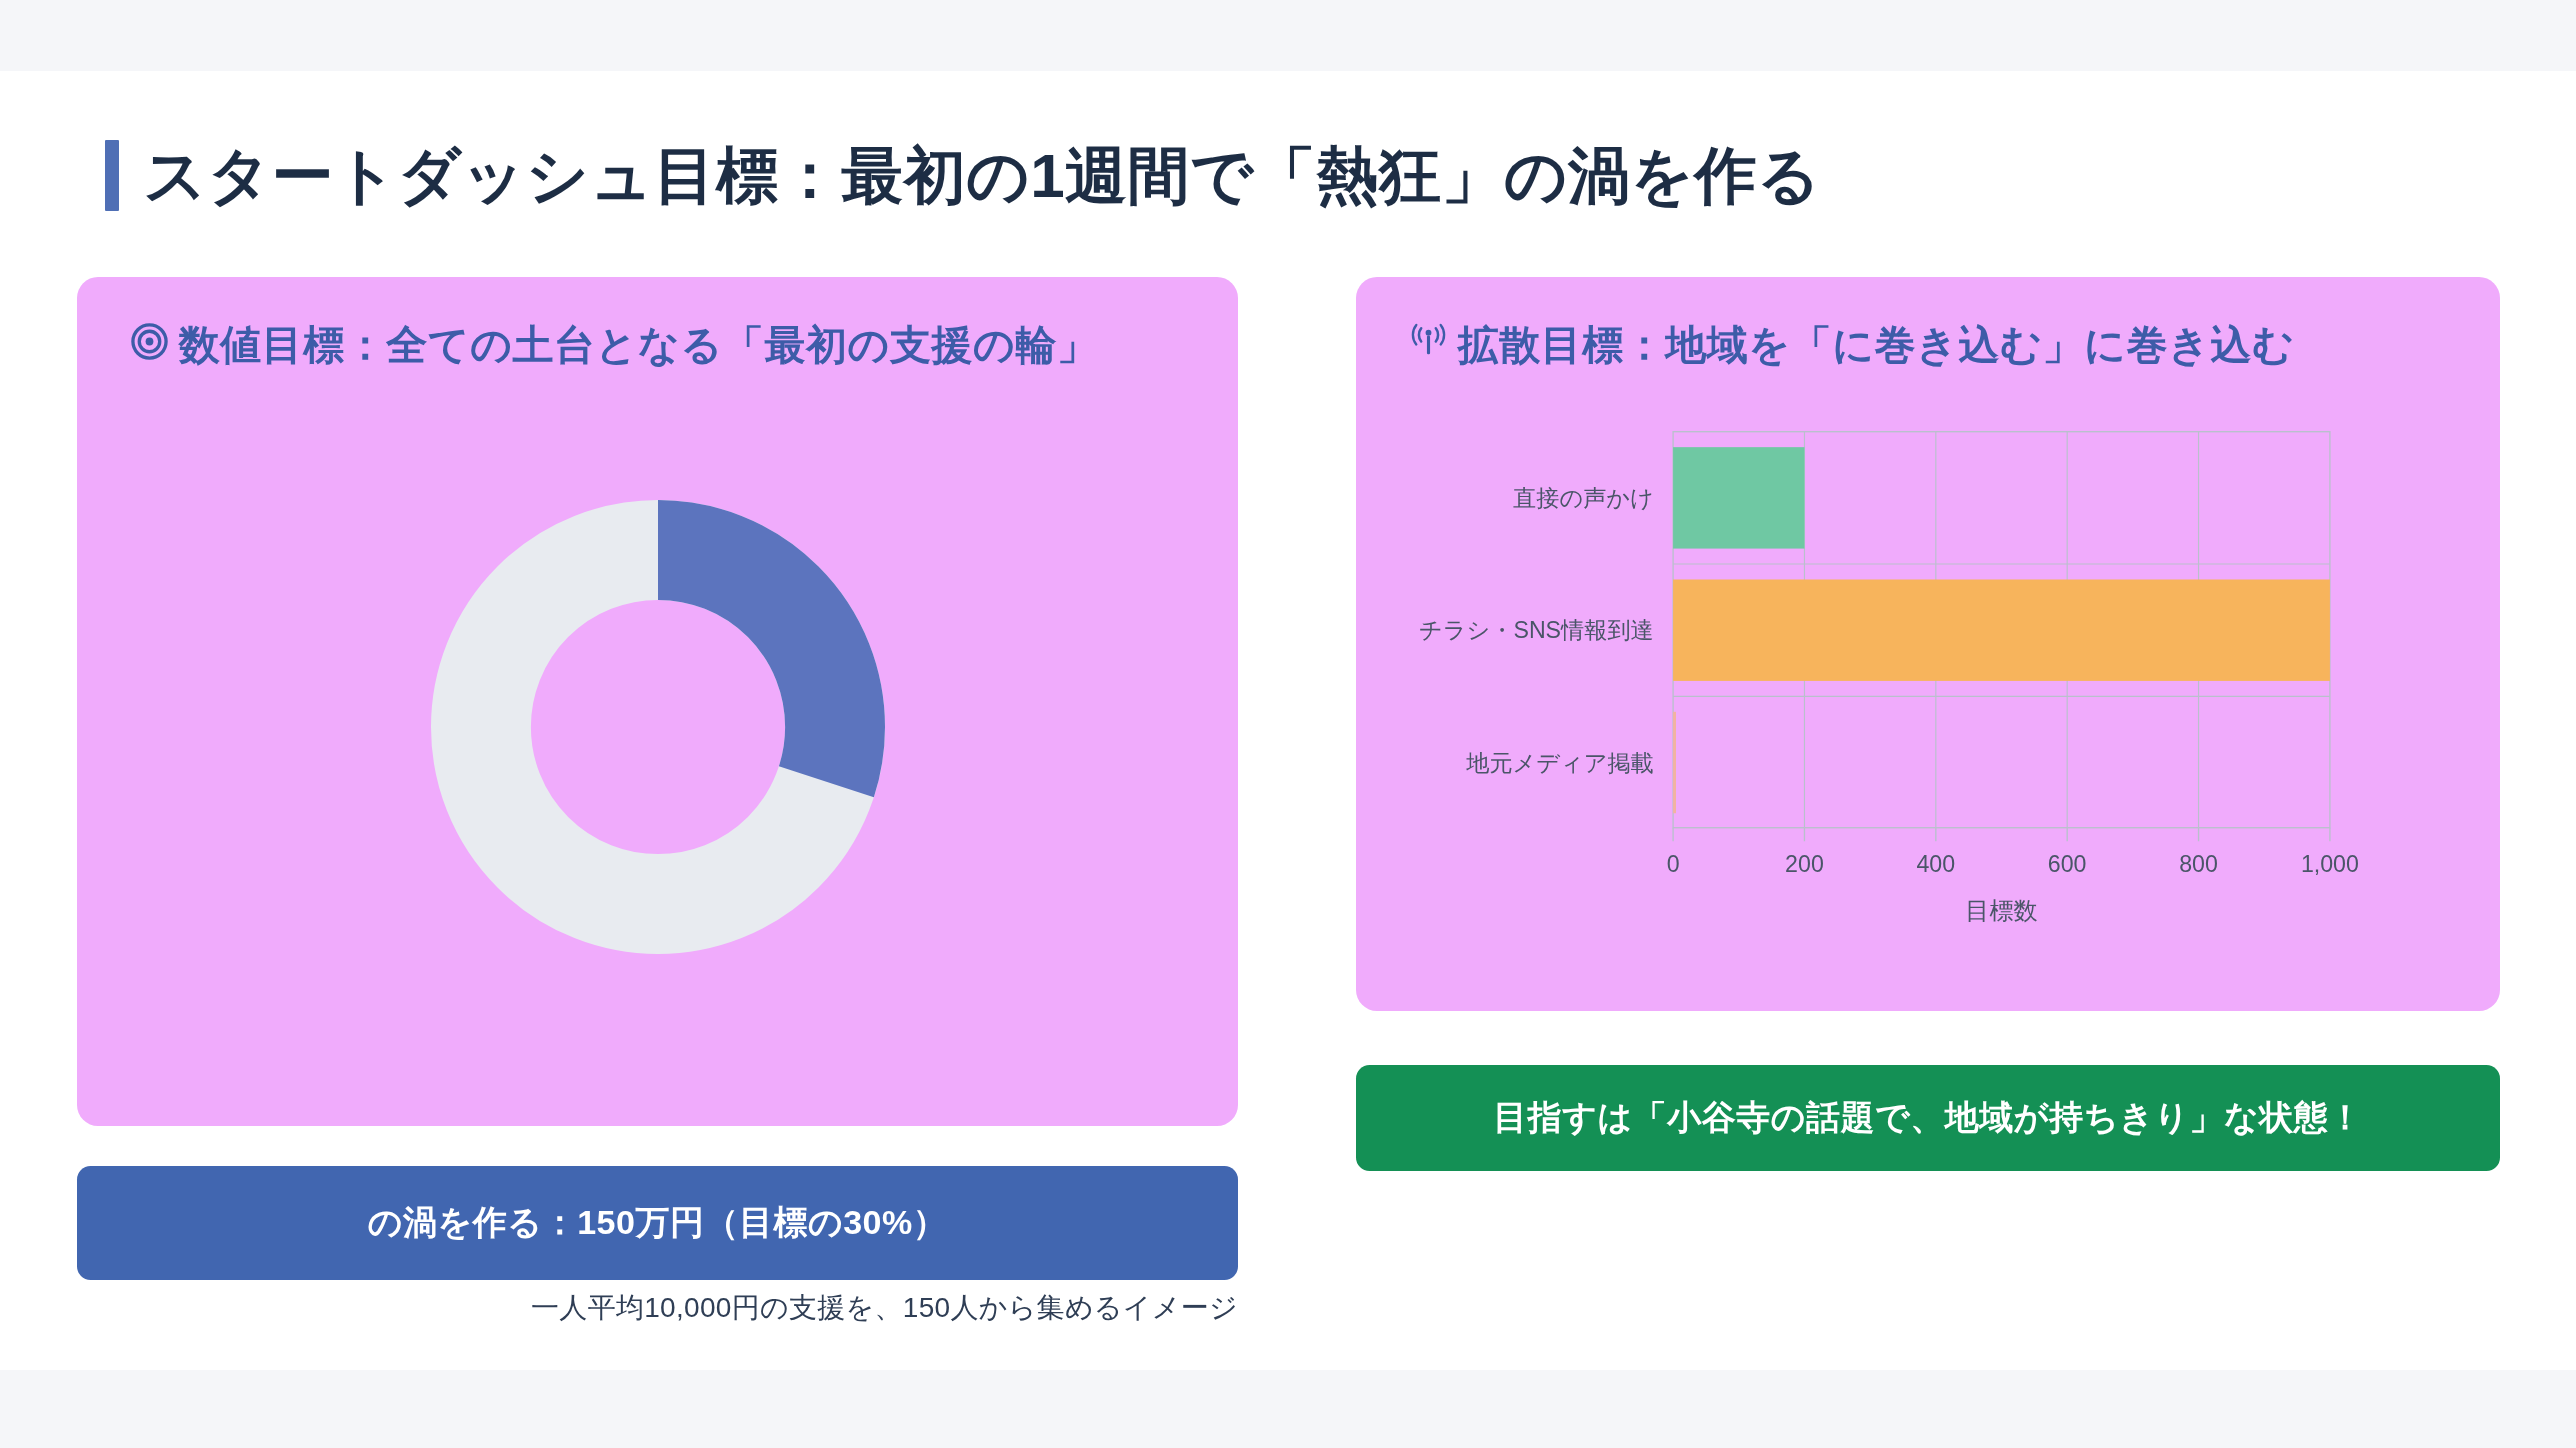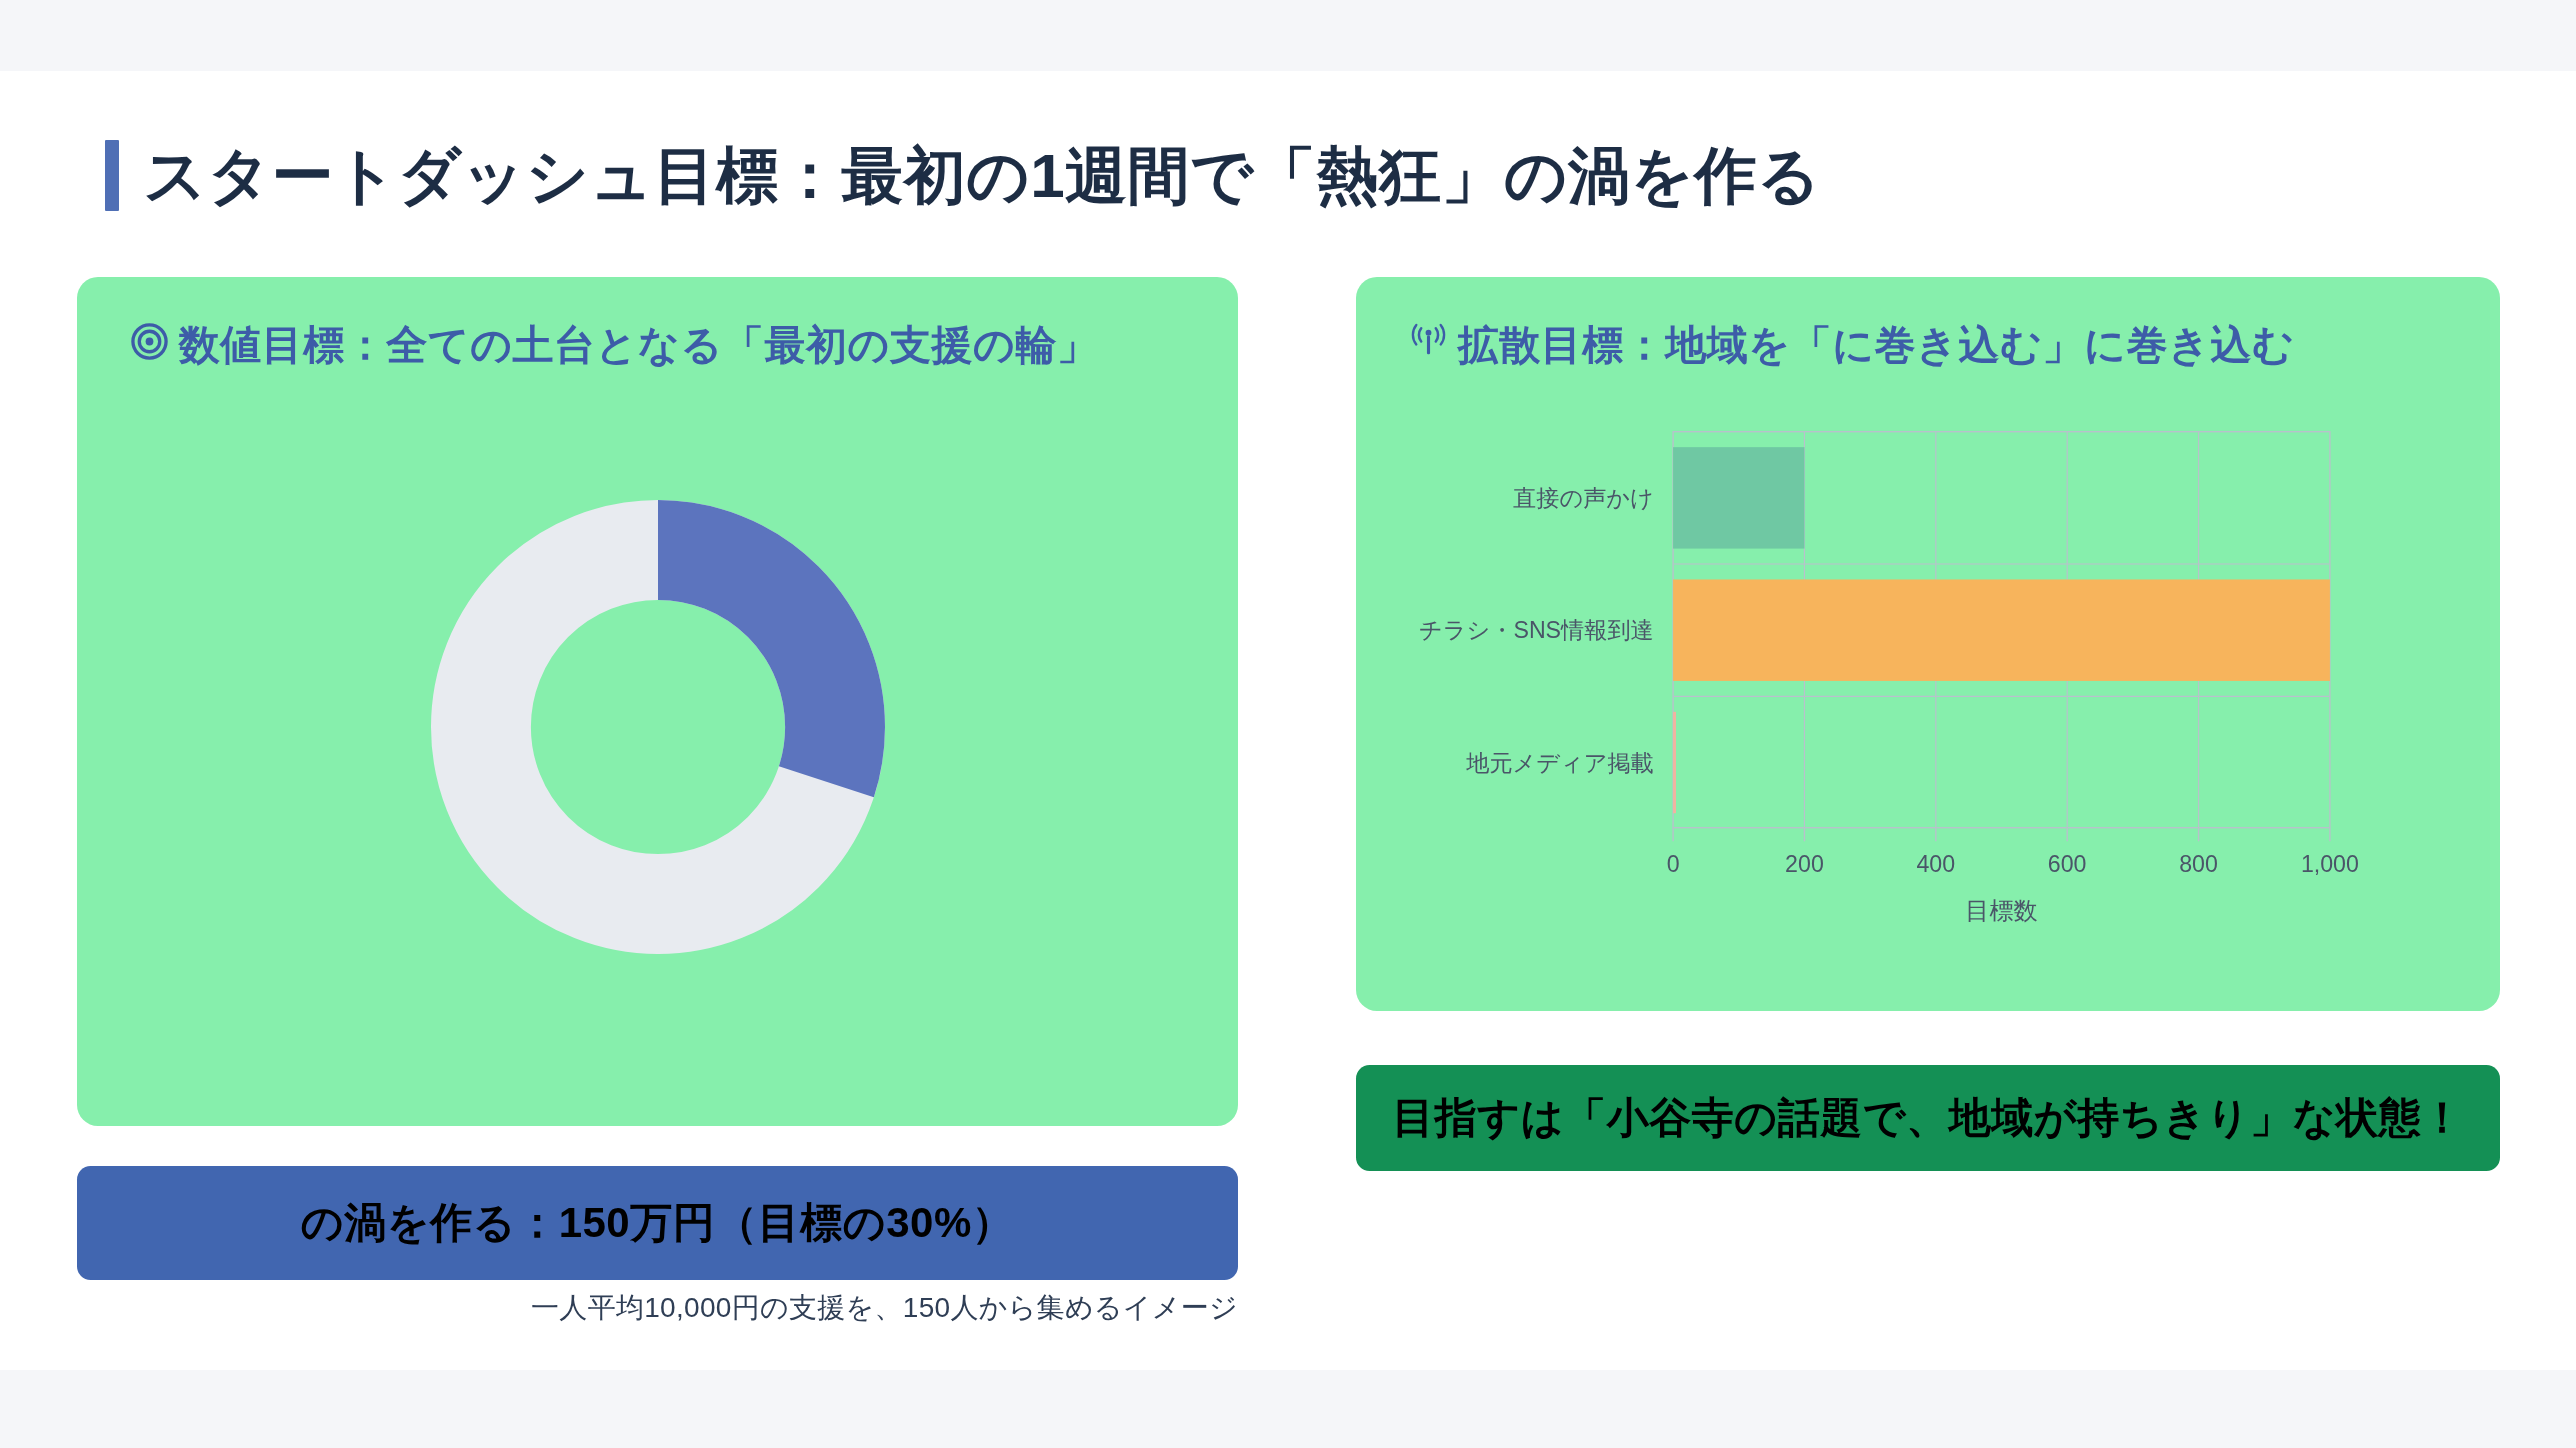--- a/index.html
+++ b/index.html
@@ -52,21 +52,21 @@
     font-weight: 700;
     color: #1d2d44;
     letter-spacing: 0.5px;
     white-space: nowrap;
     line-height: 1.05;
   }
 
   
   .card {
     position: absolute;
-    background: #86efac;
+    background: #f0abfc;
     border-radius: 21px;
   }
 
   #card-left  { left: 77px;  top: 277px; width: 1161px; height: 849px; }
   #card-right { left: 1356px; top: 277px; width: 1144px; height: 734px; }
 
   .card-heading {
     position: absolute;
     left: 53px;
     top: 39px;
@@ -140,23 +140,23 @@
   }
   #bar-svg { display: block; }
 
   
   .banner {
     position: absolute;
     display: flex;
     align-items: center;
     justify-content: center;
     border-radius: 13.5px;
-    font-size: 42px;
+    font-size: 34px;
     font-weight: 700;
-    color: #000000;
+    color: #ffffff;
     letter-spacing: 0.5px;
     text-align: center;
   }
   #banner-blue  { left: 77px;   top: 1166px; width: 1161px; height: 114px; background: #4166b0; }
   #banner-green { left: 1356px; top: 1065px; width: 1144px; height: 106px; background: #149055; }
 </style>
 </head>
 <body>
 
 <div id="slide">

